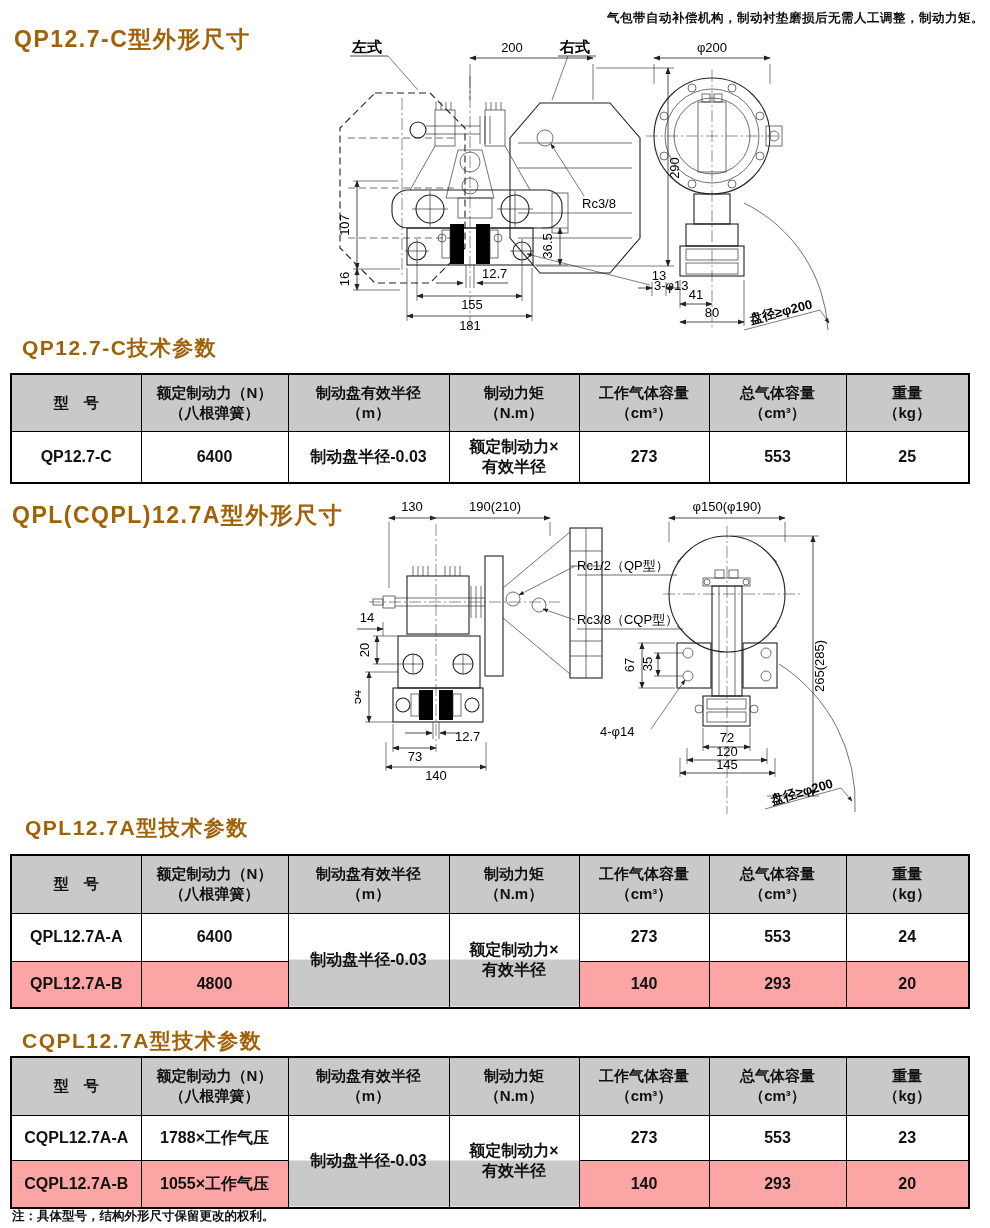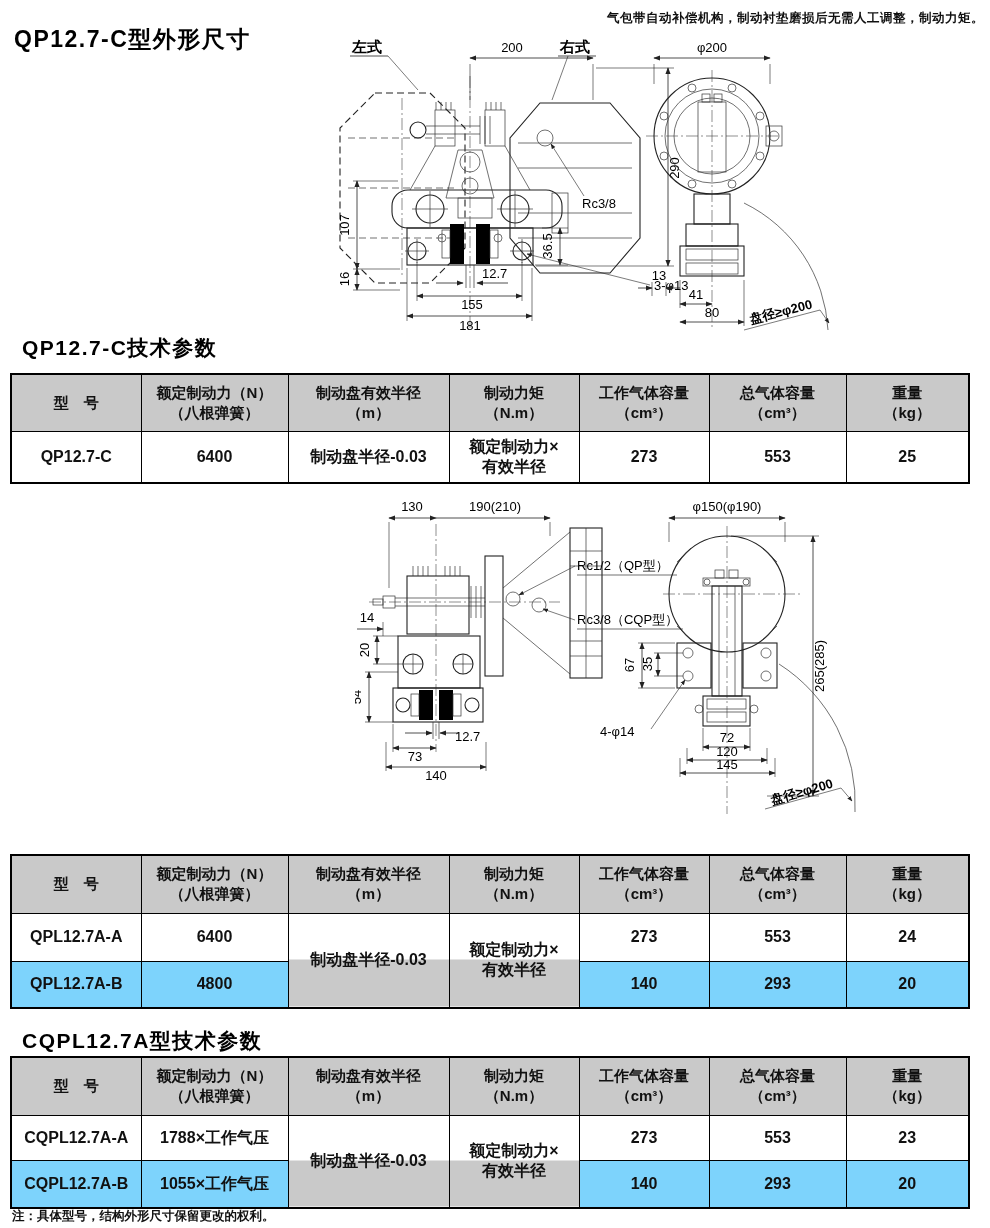--- a/index.html
+++ b/index.html
@@ -1,36 +1,36 @@
 <!DOCTYPE html>
 <html><head>
 <meta charset="utf-8">
 <style>
   html,body{margin:0;padding:0;background:#888;}
   .page{position:relative;width:990px;height:1228px;background:#fff;
         font-family:"Liberation Sans","DejaVu Sans",sans-serif;color:#111;overflow:hidden;}
   .note{position:absolute;top:10px;right:6px;font-size:12.5px;font-weight:bold;letter-spacing:.5px;}
-  .sec-title{position:absolute;font-weight:900;letter-spacing:1.5px;color:#000000;white-space:nowrap;}
+  .sec-title{position:absolute;font-weight:900;letter-spacing:1.5px;color:#a16207;white-space:nowrap;}
   .t-s1{left:14px;top:24px;font-size:23px;}
   .t-s2{left:22px;top:334px;font-size:21px;}
   .t-s3{left:12px;top:500px;font-size:23px;}
   .t-s4{left:25px;top:814px;font-size:21px;}
   .t-s5{left:22px;top:1027px;font-size:21px;text-align:center;}
   .foot{position:absolute;left:12px;top:1208px;font-size:12.5px;font-weight:bold;}
   .dw{position:absolute;}
   .dw1{left:330px;top:38px;}
   .dw2{left:355px;top:496px;}
   table.spec{position:absolute;border-collapse:collapse;table-layout:fixed;background:#fff;border:2px solid #000;padding-left:8px;}
   .tb1{left:10px;top:373px;width:958px;}
   .tb2{left:10px;top:854px;width:958px;}
   .tb3{left:10px;top:1056px;width:958px;}
   table.spec th,table.spec td{border:1px solid #000;text-align:center;vertical-align:middle;padding:0;overflow:hidden;}
   table.spec thead th{background:#c9c9c9;font-weight:bold;font-size:15px;line-height:1.35;}
   table.spec td{font-size:16px;font-weight:600;line-height:1.25;}
-  tr.gray td{background:#7dd3fc;}
+  tr.gray td{background:#fca5a5;}
   td.merge{background:linear-gradient(to bottom,#ffffff 50%,#c9c9c9 50%);font-size:15.5px;}
   .hl:empty{display:none;}
   
   .ln{fill:none;stroke:#222;stroke-width:1.1;}
   .tn{fill:none;stroke:#333;stroke-width:.7;}
   .dash{stroke-dasharray:7 4;}
   .cl{fill:none;stroke:#444;stroke-width:.6;stroke-dasharray:12 3 2 3;}
   .dim{fill:none;stroke:#222;stroke-width:.8;}
   .ext{fill:none;stroke:#222;stroke-width:.6;}
   text.d{font:13px "Liberation Sans",sans-serif;fill:#000;}
@@ -288,20 +288,21 @@
             <div>额定制动力×</div>
             <div>有效半径</div>
           </td>
         <td>273</td>
         <td>553</td>
         <td>25</td>
       </tr>
     </tbody>
   </table>
 
+  <div class="sec-title t-s3">QPL(CQPL)12.7A型外形尺寸</div>
 
   <svg class="dw dw2" width="635" height="324" viewBox="0 0 635 324">
 
     <g>
       <line class="cl" x1="81" y1="28" x2="81" y2="256"></line>
       <line class="cl" x1="14" y1="106" x2="205" y2="106"></line>
       <rect class="tn" x="18" y="103" width="10" height="6"></rect>
       <rect class="tn" x="28" y="100" width="12" height="12"></rect>
       <rect class="ln" x="52" y="80" width="62" height="58"></rect>
       <g class="tn">
@@ -458,20 +459,21 @@
       <line class="ext" x1="325" y1="262" x2="325" y2="281"></line>
       <line class="ext" x1="420" y1="262" x2="420" y2="281"></line>
       <text class="d" x="372" y="273" text-anchor="middle">145</text>
 
       <text class="dz" text-anchor="middle" transform="rotate(-16 448 300)" x="448" y="300">盘径≥φ200</text>
       <line class="ext" x1="410" y1="313" x2="486" y2="292"></line>
       <line class="ext" x1="486" y1="292" x2="497" y2="305" marker-end="url(#arr)"></line>
     </g>
   </svg>
 
+  <div class="sec-title t-s4">QPL12.7A型技术参数</div>
 
   <table class="spec tb2">
     <colgroup>
         <col style="width:130px">
         <col style="width:147px">
         <col style="width:161px">
         <col style="width:130px">
         <col style="width:130px">
         <col style="width:137px">
         <col style="width:123px">

